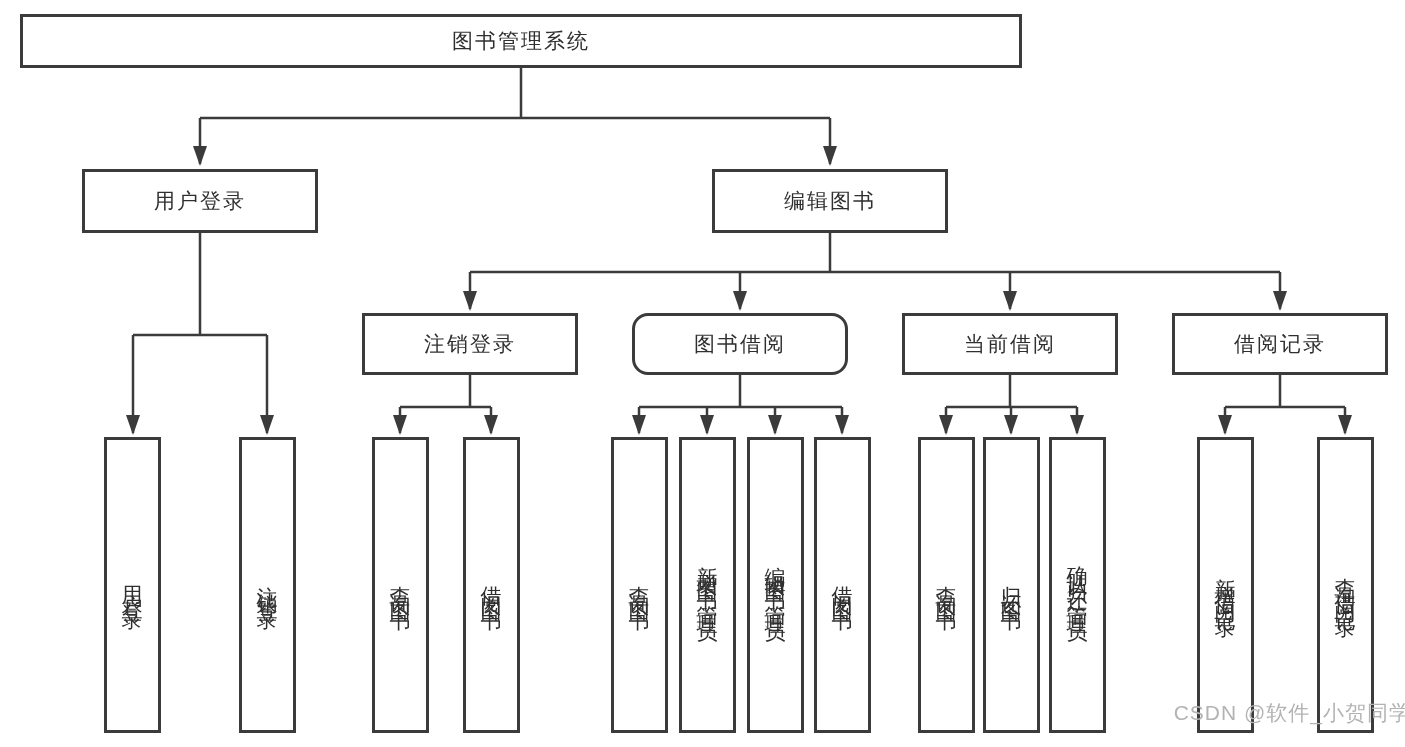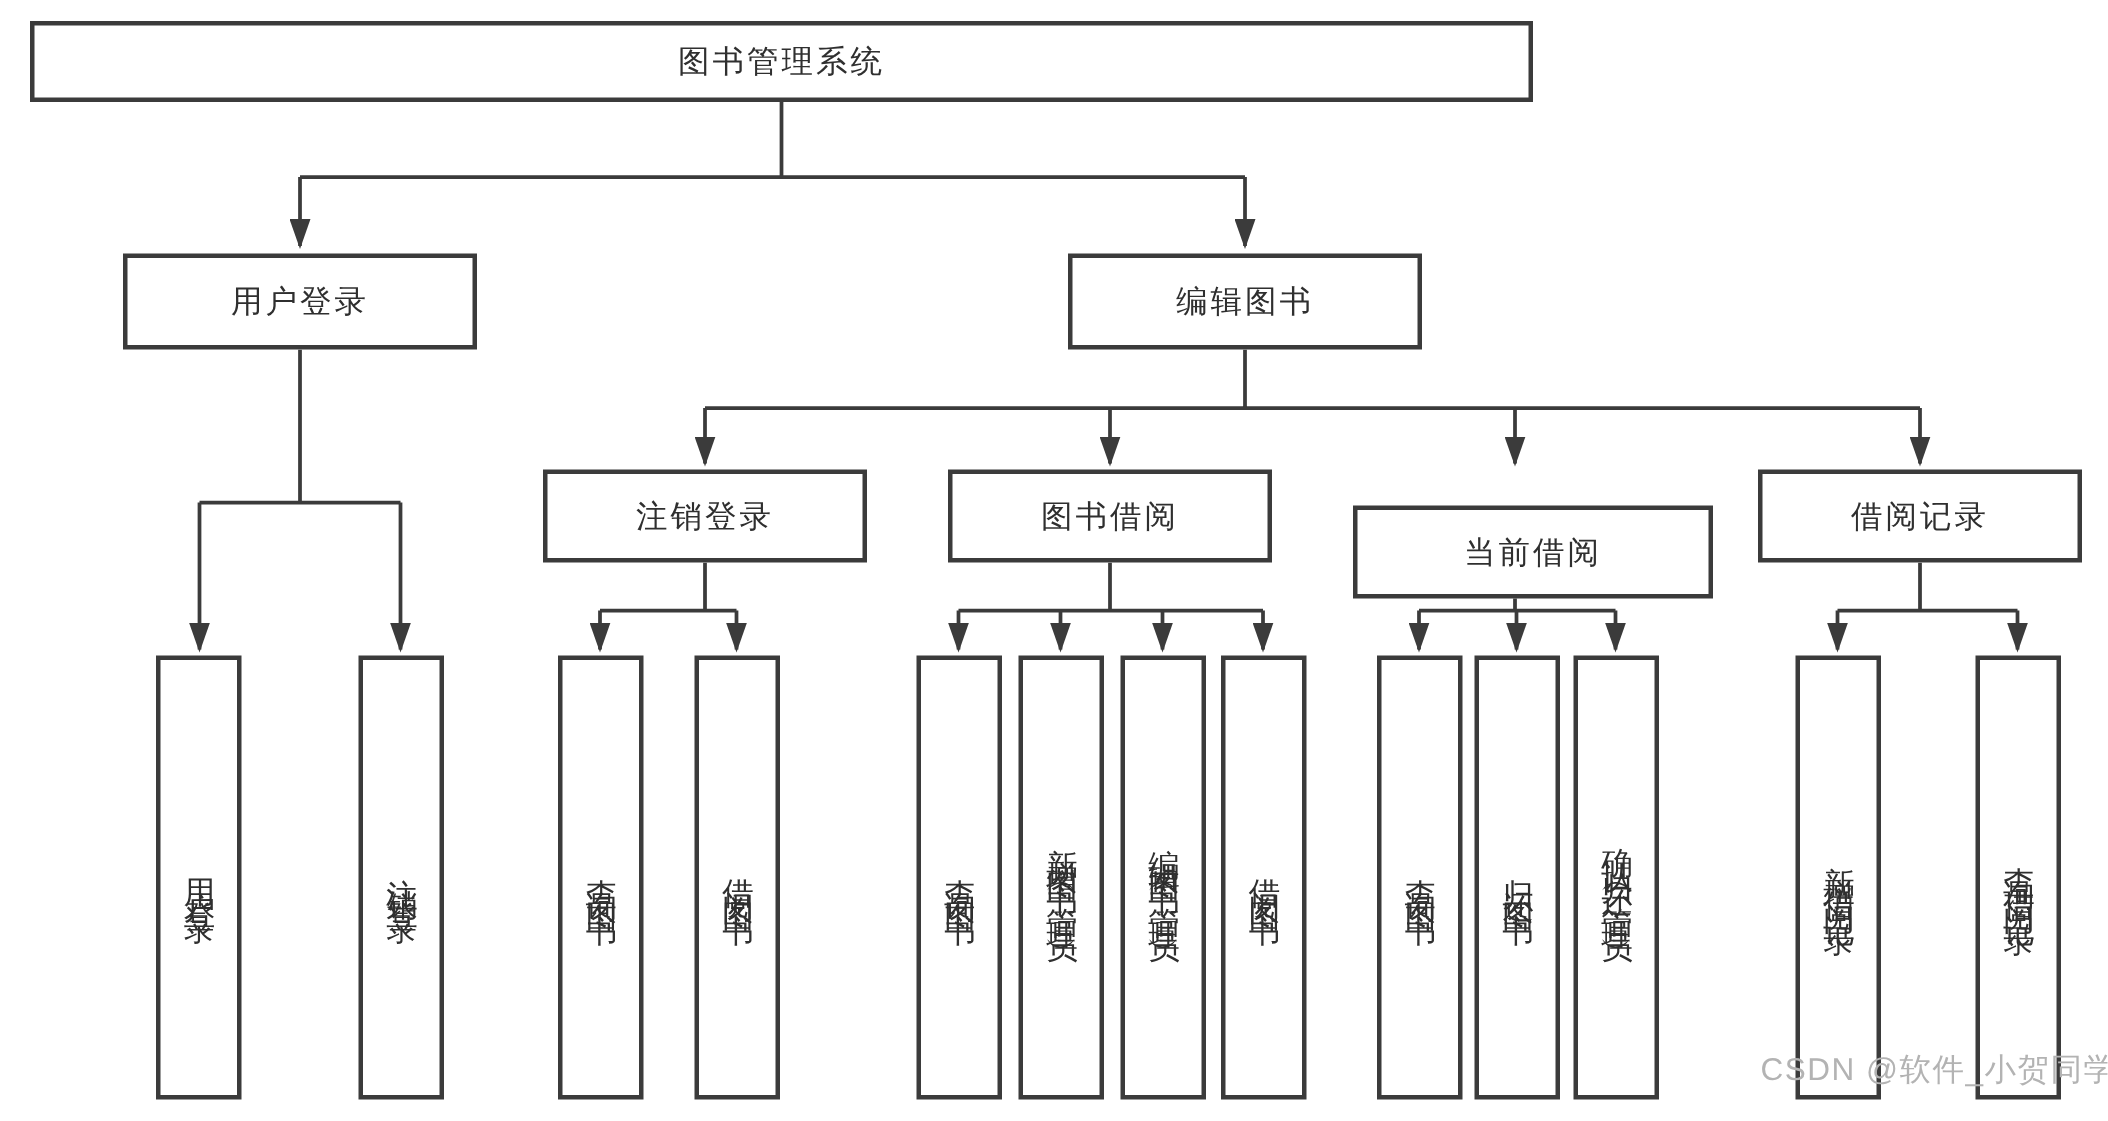--- a/index.html
+++ b/index.html
@@ -107,24 +107,24 @@
   <div class="node hbox" style="left:82px;top:169px;width:236px;height:64px;">
     <span>用户登录</span>
   </div>
   <div class="node hbox" style="left:712px;top:169px;width:236px;height:64px;">
     <span>编辑图书</span>
   </div>
 
   <div class="node hbox" style="left:362px;top:313px;width:216px;height:62px;">
     <span>注销登录</span>
   </div>
-  <div class="node hbox" style="left:632px;top:313px;width:216px;height:62px;">
+  <div class="node hbox" style="left:632px;top:313px;width:216px;height:62px;border-radius:16px;">
     <span>图书借阅</span>
   </div>
-  <div class="node hbox" style="left:902px;top:313px;width:240px;height:62px;margin-top:24px;">
+  <div class="node hbox" style="left:902px;top:313px;width:216px;height:62px;">
     <span>当前借阅</span>
   </div>
   <div class="node hbox" style="left:1172px;top:313px;width:216px;height:62px;">
     <span>借阅记录</span>
   </div>
 
   <div class="node leaf" style="left:104px;top:437px;">
     <span class="vtext">用户登录</span>
   </div>
   <div class="node leaf" style="left:239px;top:437px;">

